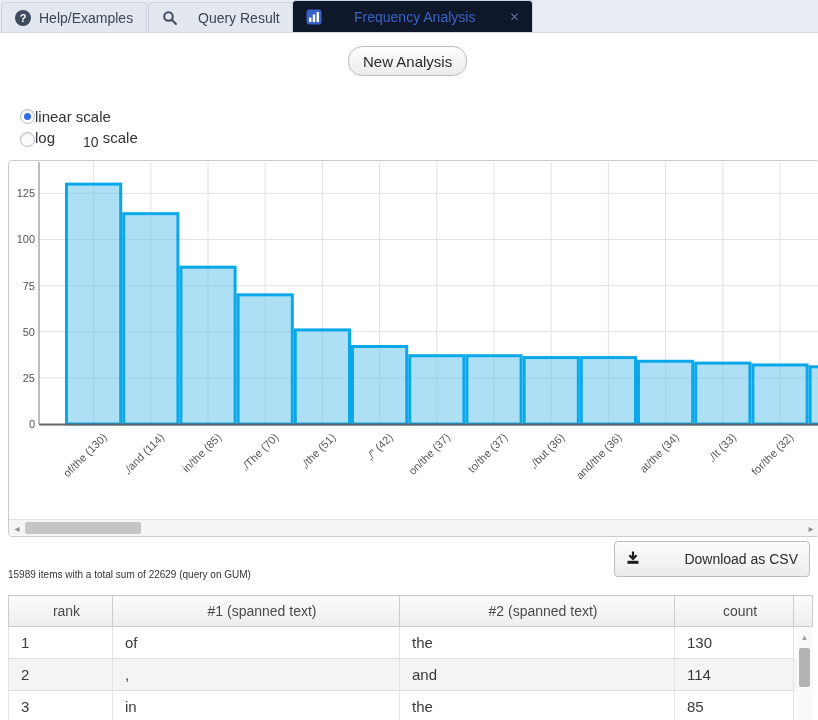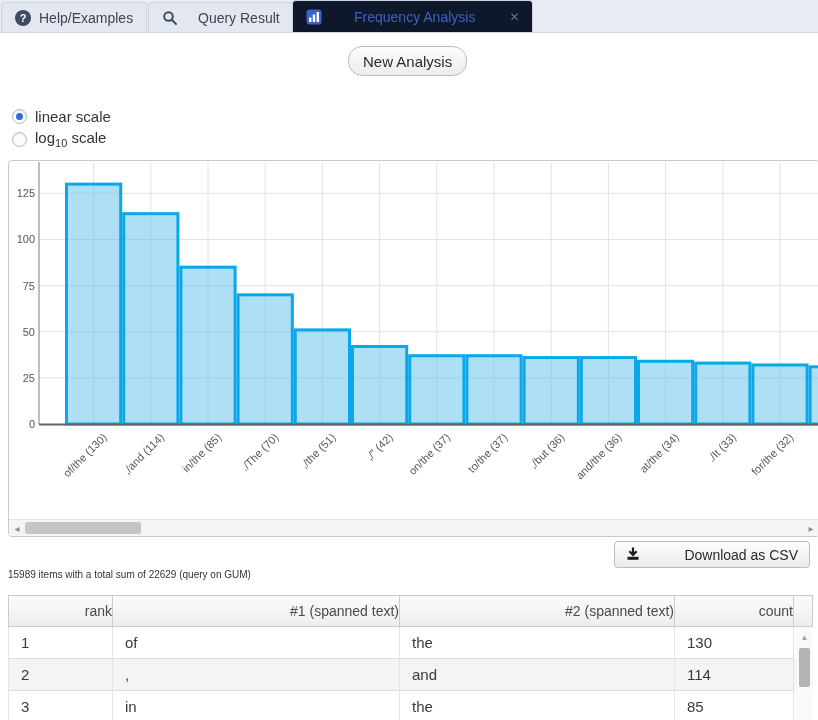--- a/index.html
+++ b/index.html
@@ -20,52 +20,52 @@
                font-size:11px; font-weight:bold; display:flex; align-items:center; justify-content:center; }
   .tab svg { display:block; }
 
   
   .btn { display:inline-flex; align-items:center; gap:7px; background:linear-gradient(#fdfdfd,#ececec);
          border:1px solid #bcbcbc; border-radius:4px; color:#2b2b2b; font-size:15px; }
   .new-analysis { position:absolute; left:348px; top:46px; height:30px; padding:0 14px;border-radius:14px; }
   .notice { position:absolute; left:8px; top:80px; font-size:14px; color:#333; }
 
   
-  .radio-row { position:absolute; left:12px; display:flex; align-items:center; gap:8px;
+  .radio-row { position:absolute; left:20px; display:flex; align-items:center; 
                font-size:15px; color:#333; }
   .radio-row.linear { top:108px; }
   .radio-row.log { top:129px; }
   .radio { width:15px; height:15px; border-radius:50%; border:1px solid #b3bac4; background:#fdfdfd;
            position:relative; box-shadow:inset 0 1px 2px rgba(0,0,0,.12); }
   .radio.checked::after { content:''; position:absolute; left:3px; top:3px; width:7px; height:7px;
                           border-radius:50%; background:#2f6be4; }
-  sub { font-size:11px; }
+  sub { font-size:14px;padding-left:28px; }
 
   
   .chart-box { position:absolute; left:8px; top:160px; width:812px; height:377px;
                border:1px solid #c8ccd0; border-radius:4px; overflow:hidden; background:#fff; }
   .chart-box svg { position:absolute; left:0; top:0; }
   .hscroll { position:absolute; left:0; bottom:0; width:100%; height:17px; background:#f5f5f5;
              border-top:1px solid #e2e2e2; }
   .hthumb { position:absolute; left:16px; top:2px; width:116px; height:12px; background:#c5c5c5; border-radius:2px; }
   .harrow { position:absolute; top:1px; width:14px; height:15px; color:#8f8f8f; font-size:10px;
             display:flex; align-items:center; justify-content:center; }
   .harrow.left { left:1px; } .harrow.right { right:1px; }
 
   
-  .download-btn { position:absolute; right:8px; top:541px; height:27px; padding:0 11px; font-size:14px;gap:44px; }
+  .download-btn { position:absolute; right:8px; top:541px; height:36px; padding:0 11px; font-size:14px;gap:44px; }
   .summary { position:absolute; left:8px; top:569px; font-size:10px; color:#333; }
 
   
   .freq-table { position:absolute; left:8px; top:595px; width:804px; border-collapse:collapse;
                 table-layout:fixed; font-size:15px; color:#3a3a3a; }
   .freq-table col.c-rank{width:104px;} .freq-table col.c-t1{width:287px;}
   .freq-table col.c-t2{width:275px;} .freq-table col.c-count{width:119px;}
   .freq-table col.c-sb{width:19px;}
-  .freq-table th { height:31px; text-align:right; font-weight:normal; color:#4a4a4a; font-size:14px;
+  .freq-table th { height:31px; text-align:center; font-weight:normal; color:#4a4a4a; font-size:14px;
                    background:linear-gradient(#fbfbfb,#ededed); border:1px solid #ccc; padding:0 0 0 12px; }
   .freq-table td { height:32px; border-bottom:1px solid #ddd; border-right:1px solid #e5e5e5;
                    padding:0 0 0 12px; background:#fff; }
   .freq-table td:first-child { border-left:1px solid #e5e5e5; }
   .freq-table tr.even td { background:#f4f4f4; }
   .freq-table td.sbcell { border-right:none; border-bottom:none; border-left:1px solid #ccc; padding:0; }
   .vscroll { position:absolute; left:797px; top:627px; width:15px; height:93px; background:#fafafa; }
   .vscroll .up { position:absolute; top:6px; left:0; width:15px; text-align:center; color:#a3a3a3; font-size:8px; }
   .vthumb { position:absolute; left:2px; top:21px; width:11px; height:39px; background:#b3b3b3; border-radius:2px; }
 </style>

